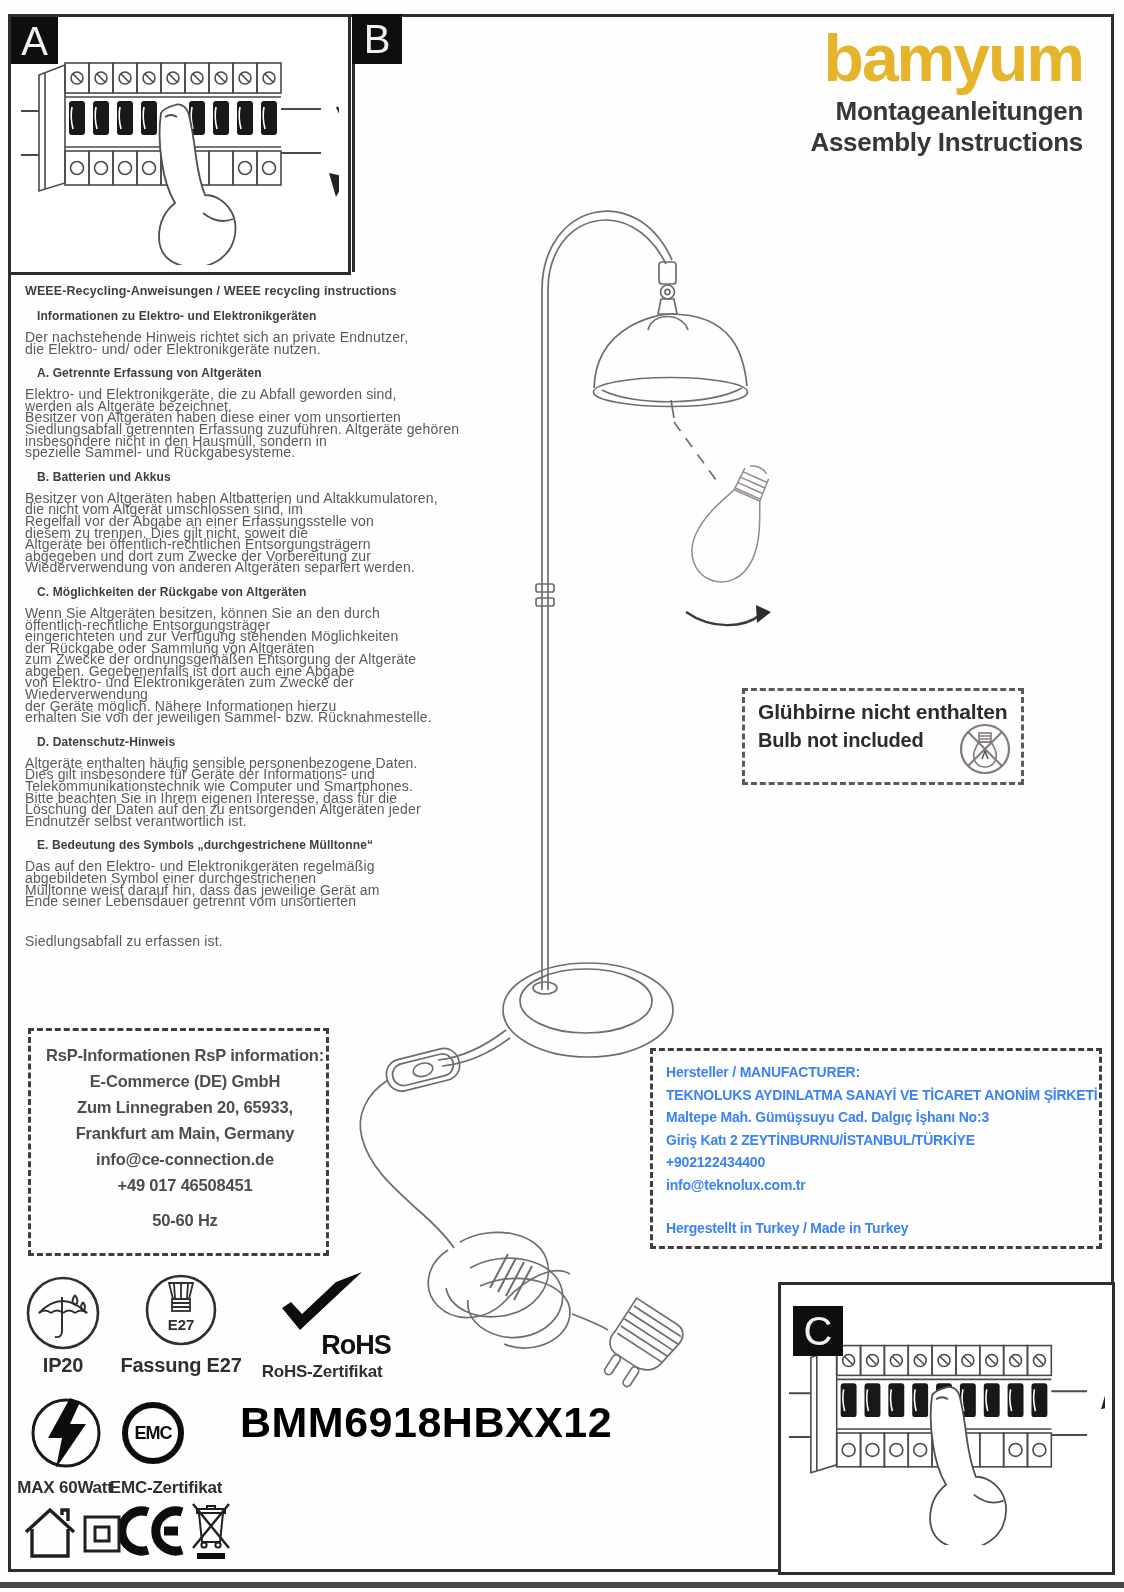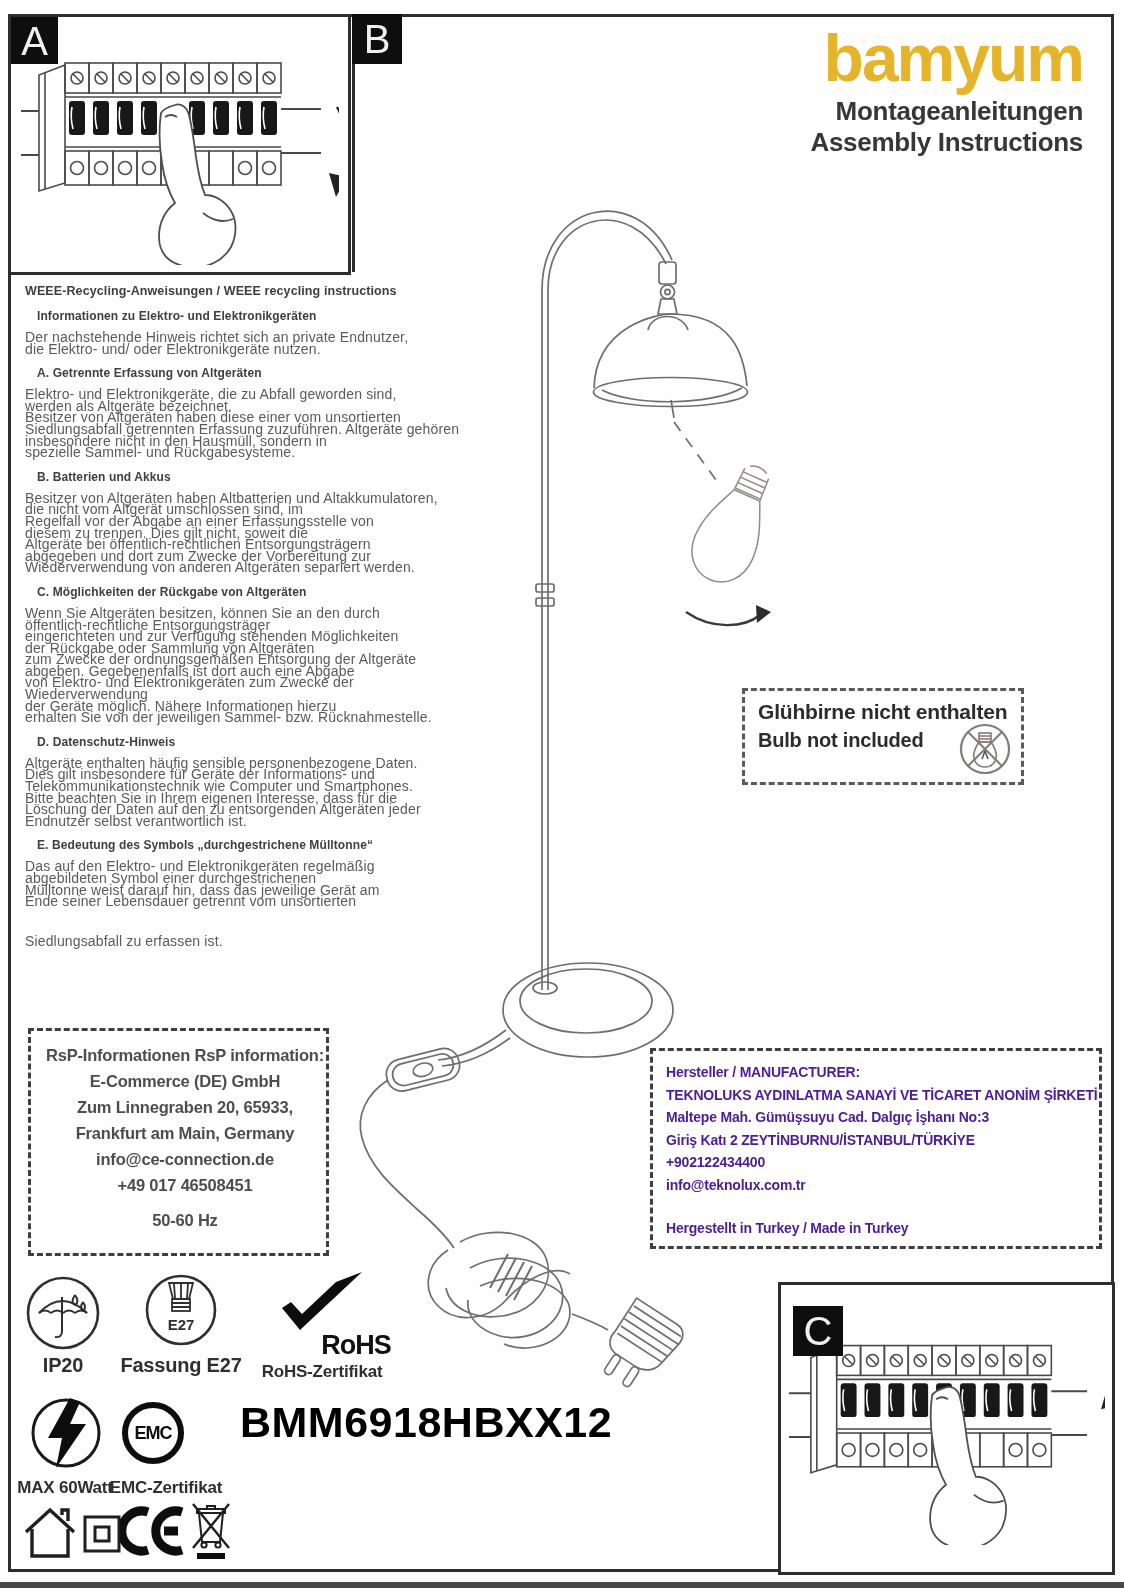--- a/index.html
+++ b/index.html
@@ -23,21 +23,21 @@
   .bulb-box{left:742px;top:688px;width:282px;height:97px;border:3px dashed #5a5a5a;box-sizing:border-box;
             padding:9px 0 0 13px;}
   .bulb-box .l1{font-size:21px;font-weight:bold;color:#2c2c2c;letter-spacing:-0.2px;}
   .bulb-box .l2{font-size:20px;font-weight:bold;color:#2c2c2c;margin-top:5px;letter-spacing:-0.2px;}
   .rsp-box{left:28px;top:1028px;width:301px;height:228px;border:3px dashed #3f3f3f;box-sizing:border-box;
            padding:11px 0 0 13px;}
   .rsp-box div{font-size:16.5px;font-weight:bold;color:#4d4d4d;line-height:26px;letter-spacing:-0.2px;text-align:center;}
   .rsp-box .freq{margin-top:9px;}
   .man-box{left:650px;top:1048px;width:452px;height:201px;border:3px dashed #3f3f3f;box-sizing:border-box;
            padding:10px 0 0 13px;}
-  .man-box div{font-size:14px;font-weight:bold;color:#4c1d95;line-height:22.5px;letter-spacing:-0.2px;}
+  .man-box div{font-size:14px;font-weight:bold;color:#3b82f6;line-height:22.5px;letter-spacing:-0.2px;}
   .man-box .origin{margin-top:21px;}
   .icon-label{font-size:17px;font-weight:bold;color:#2f2f2f;text-align:center;letter-spacing:-0.2px;}
   .ip-label{left:18px;top:1354px;width:90px;font-size:20px;}
   .e27-label{left:112px;top:1354px;width:138px;font-size:20px;}
   .rohs-word{left:282px;top:1330px;width:84px;text-align:center;font-size:27px;font-weight:bold;color:#111;letter-spacing:-1px;margin-left:32px;}
   .rohs-label{left:246px;top:1362px;width:152px;}
   .watt-label{left:10px;top:1478px;width:110px;}
   .emc-circle{left:122px;top:1402px;width:50px;height:50px;border:6px solid #0d0d0d;border-radius:50%;
               display:flex;align-items:center;justify-content:center;font-size:18px;font-weight:bold;color:#0d0d0d;letter-spacing:-1px;}
   .emc-label{left:102px;top:1478px;width:128px;}

